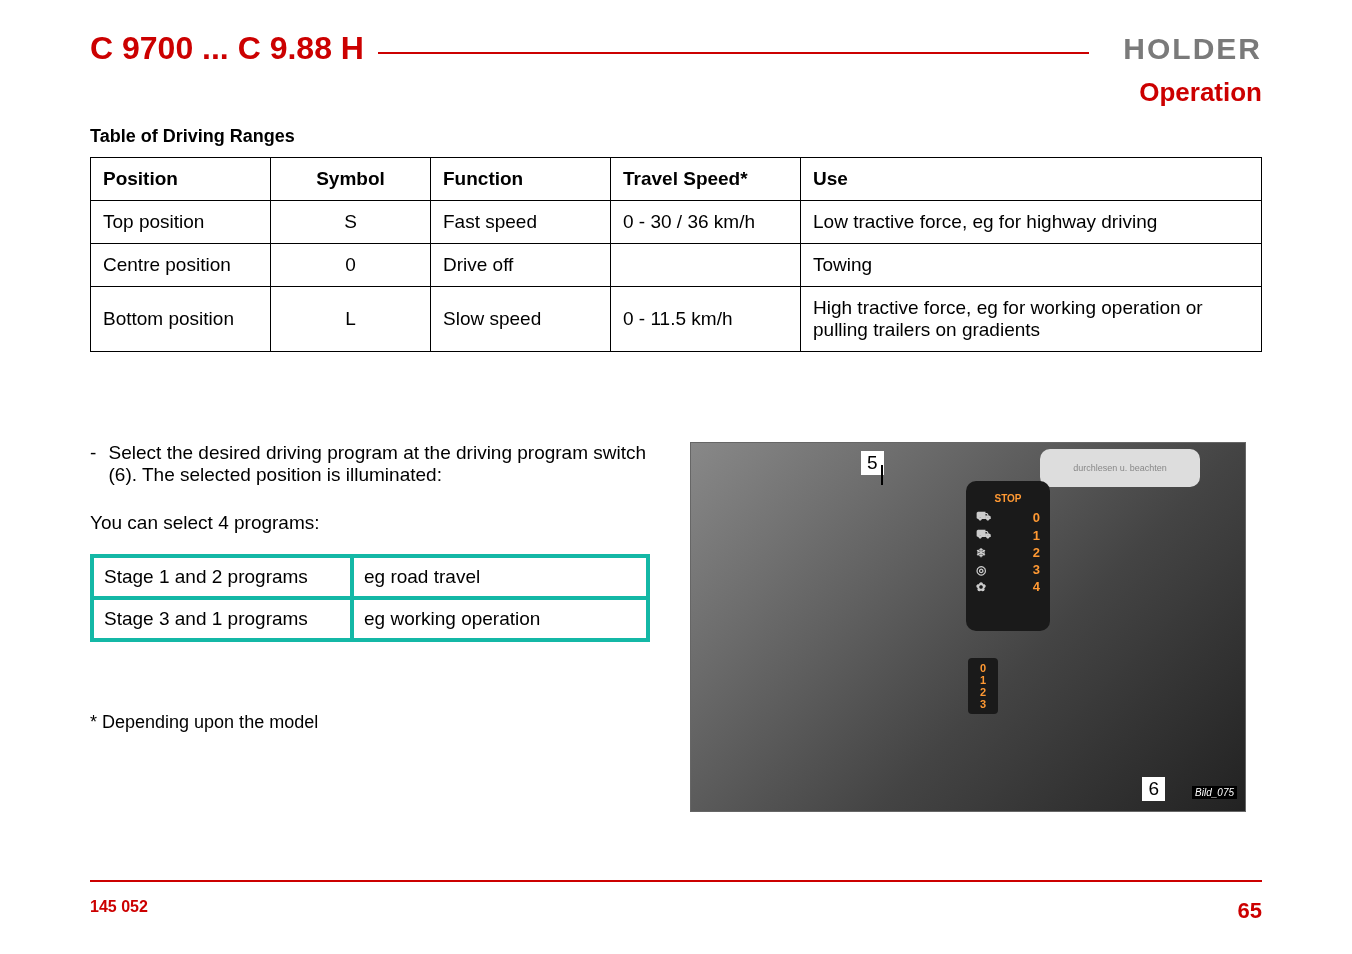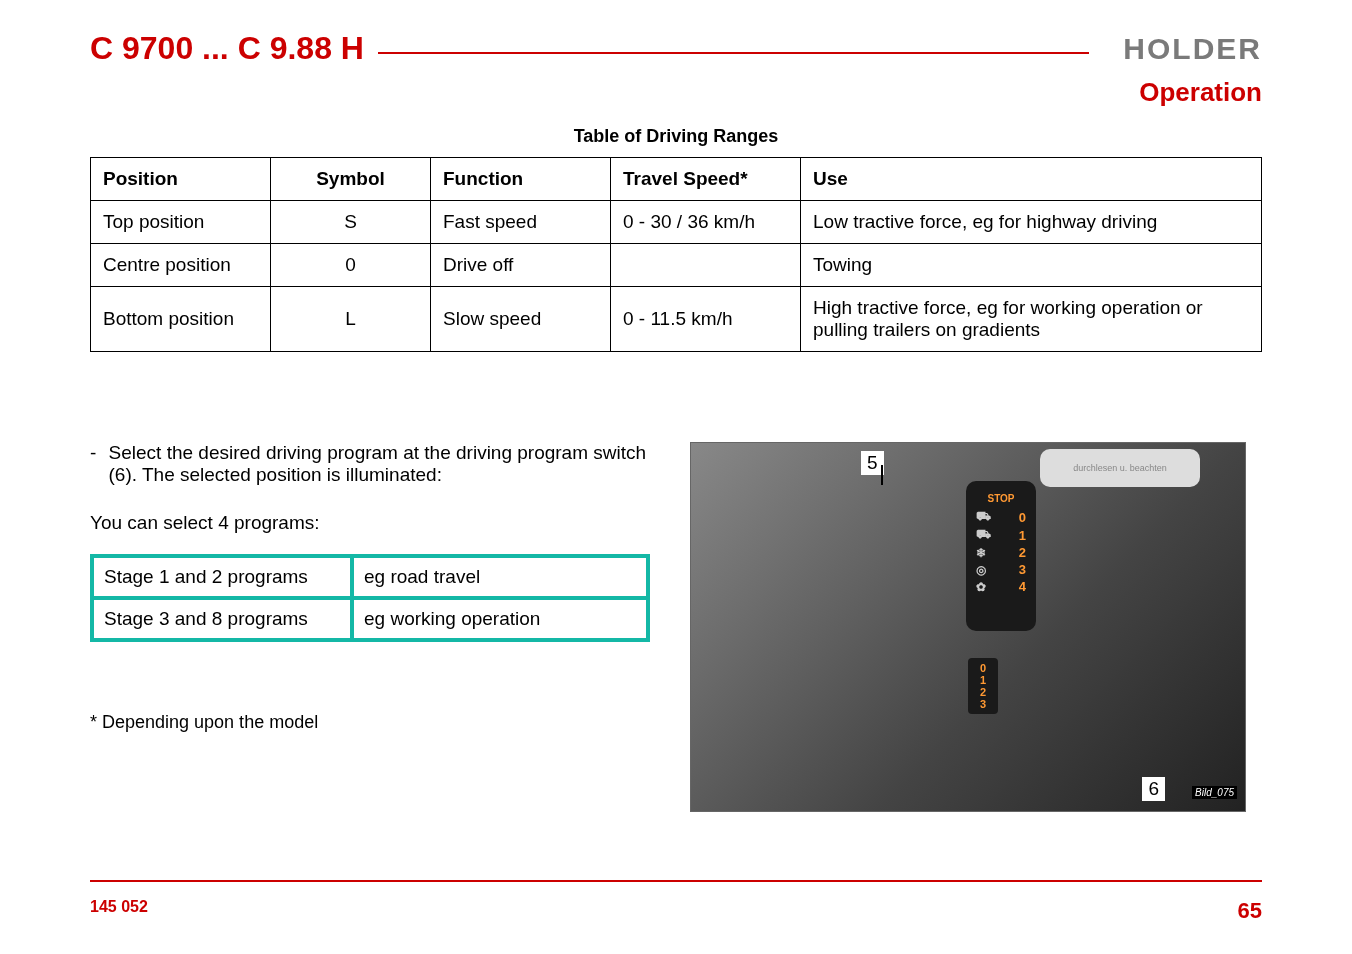--- a/index.html
+++ b/index.html
@@ -52,21 +52,20 @@
       color: #cc0000;
       font-weight: bold;
       font-size: 26px;
       text-align: right;
       margin-bottom: 18px;
     }
     .table-caption {
       font-weight: bold;
       font-size: 18px;
       margin-bottom: 10px;
-      text-align: center;
     }
     table.ranges {
       width: 100%;
       border-collapse: collapse;
       font-size: 19px;
     }
     table.ranges th, table.ranges td {
       border: 1px solid #000;
       padding: 10px 12px;
       text-align: left;
@@ -139,21 +138,21 @@
       background: #000;
       color: #fff;
       font-size: 10px;
       padding: 1px 3px;
       font-style: italic;
     }
     .dashboard-panel {
       position: absolute;
       top: 38px;
       left: 275px;
-      width: 70px;
+      width: 84px;
       height: 150px;
       background: #1a1a1a;
       border-radius: 10px;
       padding: 12px 6px;
     }
     .panel-stop {
       color: #ff9933;
       font-size: 10px;
       font-weight: bold;
       text-align: center;
@@ -282,21 +281,21 @@
       <div>Select the desired driving program at the driving program switch (6). The selected position is illuminated:</div>
     </div>
     <div class="programs-intro">You can select 4 programs:</div>
     <table class="programs">
       <tbody>
           <tr>
         <td>Stage 1 and 2 programs</td>
         <td>eg road travel</td>
       </tr>
       <tr>
-        <td>Stage 3 and 8 programs</td>
+        <td>Stage 3 and 1 programs</td>
         <td>eg working operation</td>
       </tr>
     </tbody>
       </table>
     <div class="footnote">* Depending upon the model</div>
   </div>
 
   <div class="image-placeholder">
     <div class="top-sticker">durchlesen u. beachten</div>
     <div class="img-label label-5">5</div>

